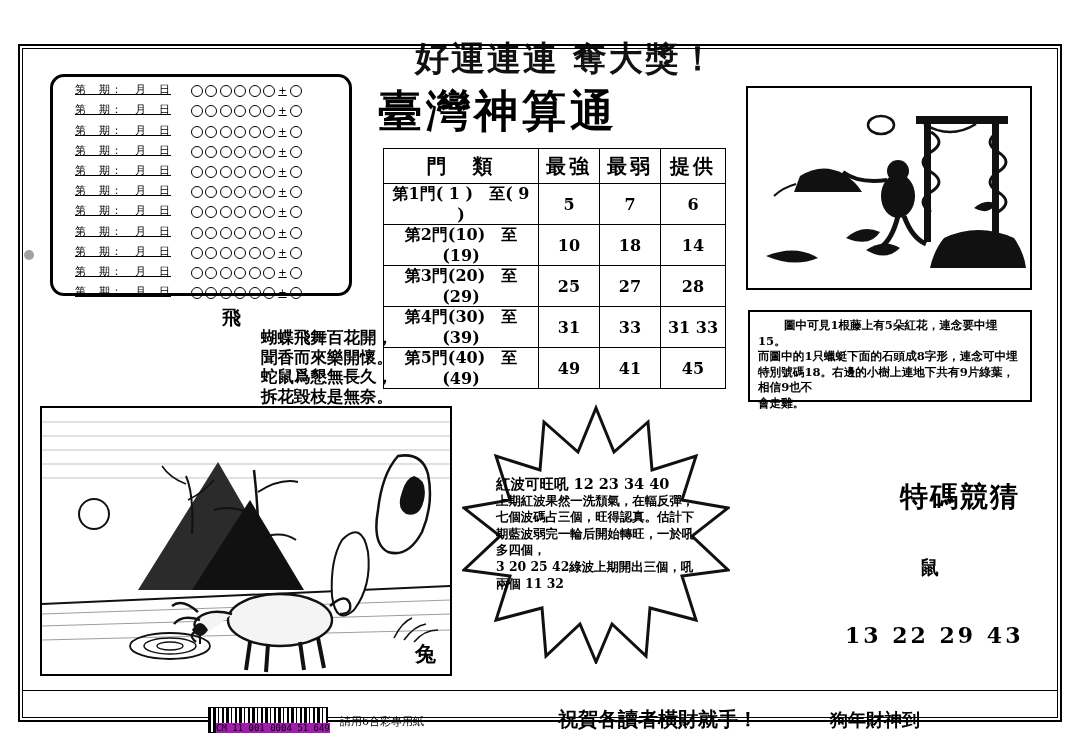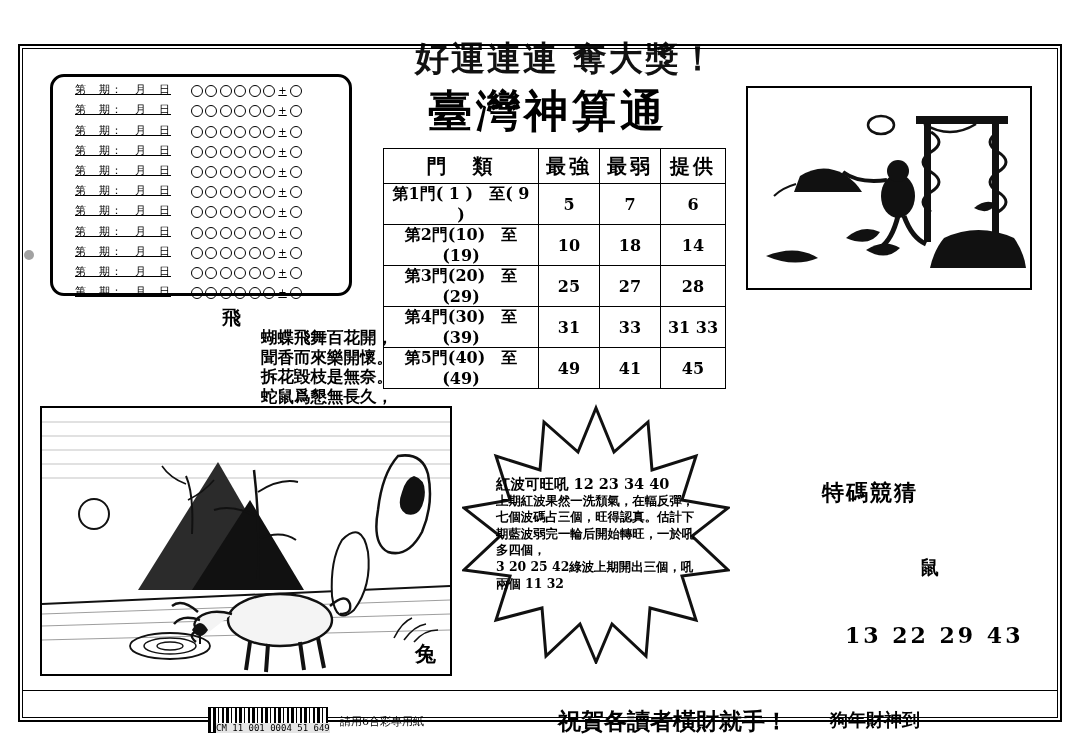--- a/index.html
+++ b/index.html
@@ -71,21 +71,21 @@
   
   .masthead {
     position: absolute;
     left: 378px;
     top: 82px;
     width: 340px;
     font-size: 44px;
     font-weight: bold;
     font-family: Liberation Serif, serif;
     letter-spacing: 4px;
-    text-align: center;
+    text-align: left;
     white-space: nowrap;
   }
 
   
   .period-panel {
     position: absolute;
     left: 50px;
     top: 74px;
     width: 302px;
     height: 222px;
@@ -246,23 +246,23 @@
     font-family: "DejaVu Serif", serif;
     font-weight: bold;
   }
   .star-head {
     font-size: 14.5px;
   }
 
   
   .special-title {
     position: absolute;
-    left: 822px;
+    left: 900px;
     top: 478px;
-    font-size: 22px;
+    font-size: 28px;
     font-weight: bold;
     font-family: Liberation Sans, sans-serif;
     letter-spacing: 2px;
     white-space: nowrap;
   }
   .special-zodiac {
     position: absolute;
     left: 920px;
     top: 555px;
     font-size: 19px;
@@ -309,35 +309,35 @@
       repeating-linear-gradient(90deg,#000 0 2px,#fff 2px 4px,#000 4px 7px,#fff 7px 9px,#000 9px 10px,#fff 10px 13px);
     border: 1px solid #000;
   }
   .barcode-label {
     position: absolute;
     left: 216px;
     top: 723px;
     font-size: 9px;
     font-family: "DejaVu Sans Mono", monospace;
     color: #000;
-    background: #e5e5e5;
+    background: #a21caf;
   }
   .mid-credit {
     position: absolute;
     left: 340px;
     top: 714px;
     font-size: 11px;
     font-family: "DejaVu Serif", serif;
     white-space: nowrap;
   }
   .bottom-slogan {
     position: absolute;
     left: 558px;
     top: 706px;
-    font-size: 23px;
+    font-size: 20px;
     font-weight: bold;
     font-family: Liberation Sans, sans-serif;
     white-space: nowrap;
   }
   .bottom-right {
     position: absolute;
     left: 830px;
     top: 708px;
     font-size: 18px;
     font-weight: bold;
@@ -514,22 +514,22 @@
             <div class="ball special"></div>
           </div>
         </div>
       </div>
   </div>
 
   <div class="poem-title">飛</div>
   <div class="poem-body">
       <div>蝴蝶飛舞百花開，</div>
       <div>聞香而來樂開懷。</div>
+      <div>蛇鼠爲懇無長久，</div>
       <div>拆花毀枝是無奈。</div>
-      <div>蛇鼠爲懇無長久，</div>
     </div>
 
   <table class="main-table">
     <thead>
       <tr>
         <th class="col-gate">門　類</th>
         <th class="col-strong">最強</th>
         <th class="col-weak">最弱</th>
         <th class="col-offer">提供</th>
       </tr>
@@ -592,20 +592,25 @@
       <path d="M48 96 q-14 4 -22 12" stroke="#111" stroke-width="2" fill="none"></path>
 
       <path d="M98 150 q16 -14 34 -6 q-10 16 -34 6z" fill="#111"></path>
       <path d="M118 162 q18 -12 34 -2 q-14 14 -34 2z" fill="#111"></path>
       <path d="M226 120 q12 -10 22 -4 q-8 12 -22 4z" fill="#111"></path>
 
       <path d="M18 168 q30 -12 52 2 q-24 10 -52 -2z" fill="#111"></path>
     </svg>
   </div>
 
+  <div class="note-box">
+    <div class="first-line">圖中可見1根藤上有5朵紅花，連念要中埋15。</div>
+    <div>而圖中的1只蠟蜓下面的石頭成8字形，連念可中埋特別號碼18。右邊的小樹上連地下共有9片綠葉，相信9也不</div>
+    <div>會走雞。</div>
+  </div>
 
   <div class="bl-pic">
     <svg width="408" height="266" viewBox="0 0 408 266">
 
       <g stroke="#666" stroke-width="0.7" opacity="0.55">
         <line x1="0" y1="14" x2="408" y2="14"></line>
         <line x1="0" y1="28" x2="408" y2="28"></line>
         <line x1="0" y1="42" x2="408" y2="42"></line>
         <line x1="0" y1="56" x2="408" y2="56"></line>
         <line x1="0" y1="70" x2="408" y2="70"></line>

